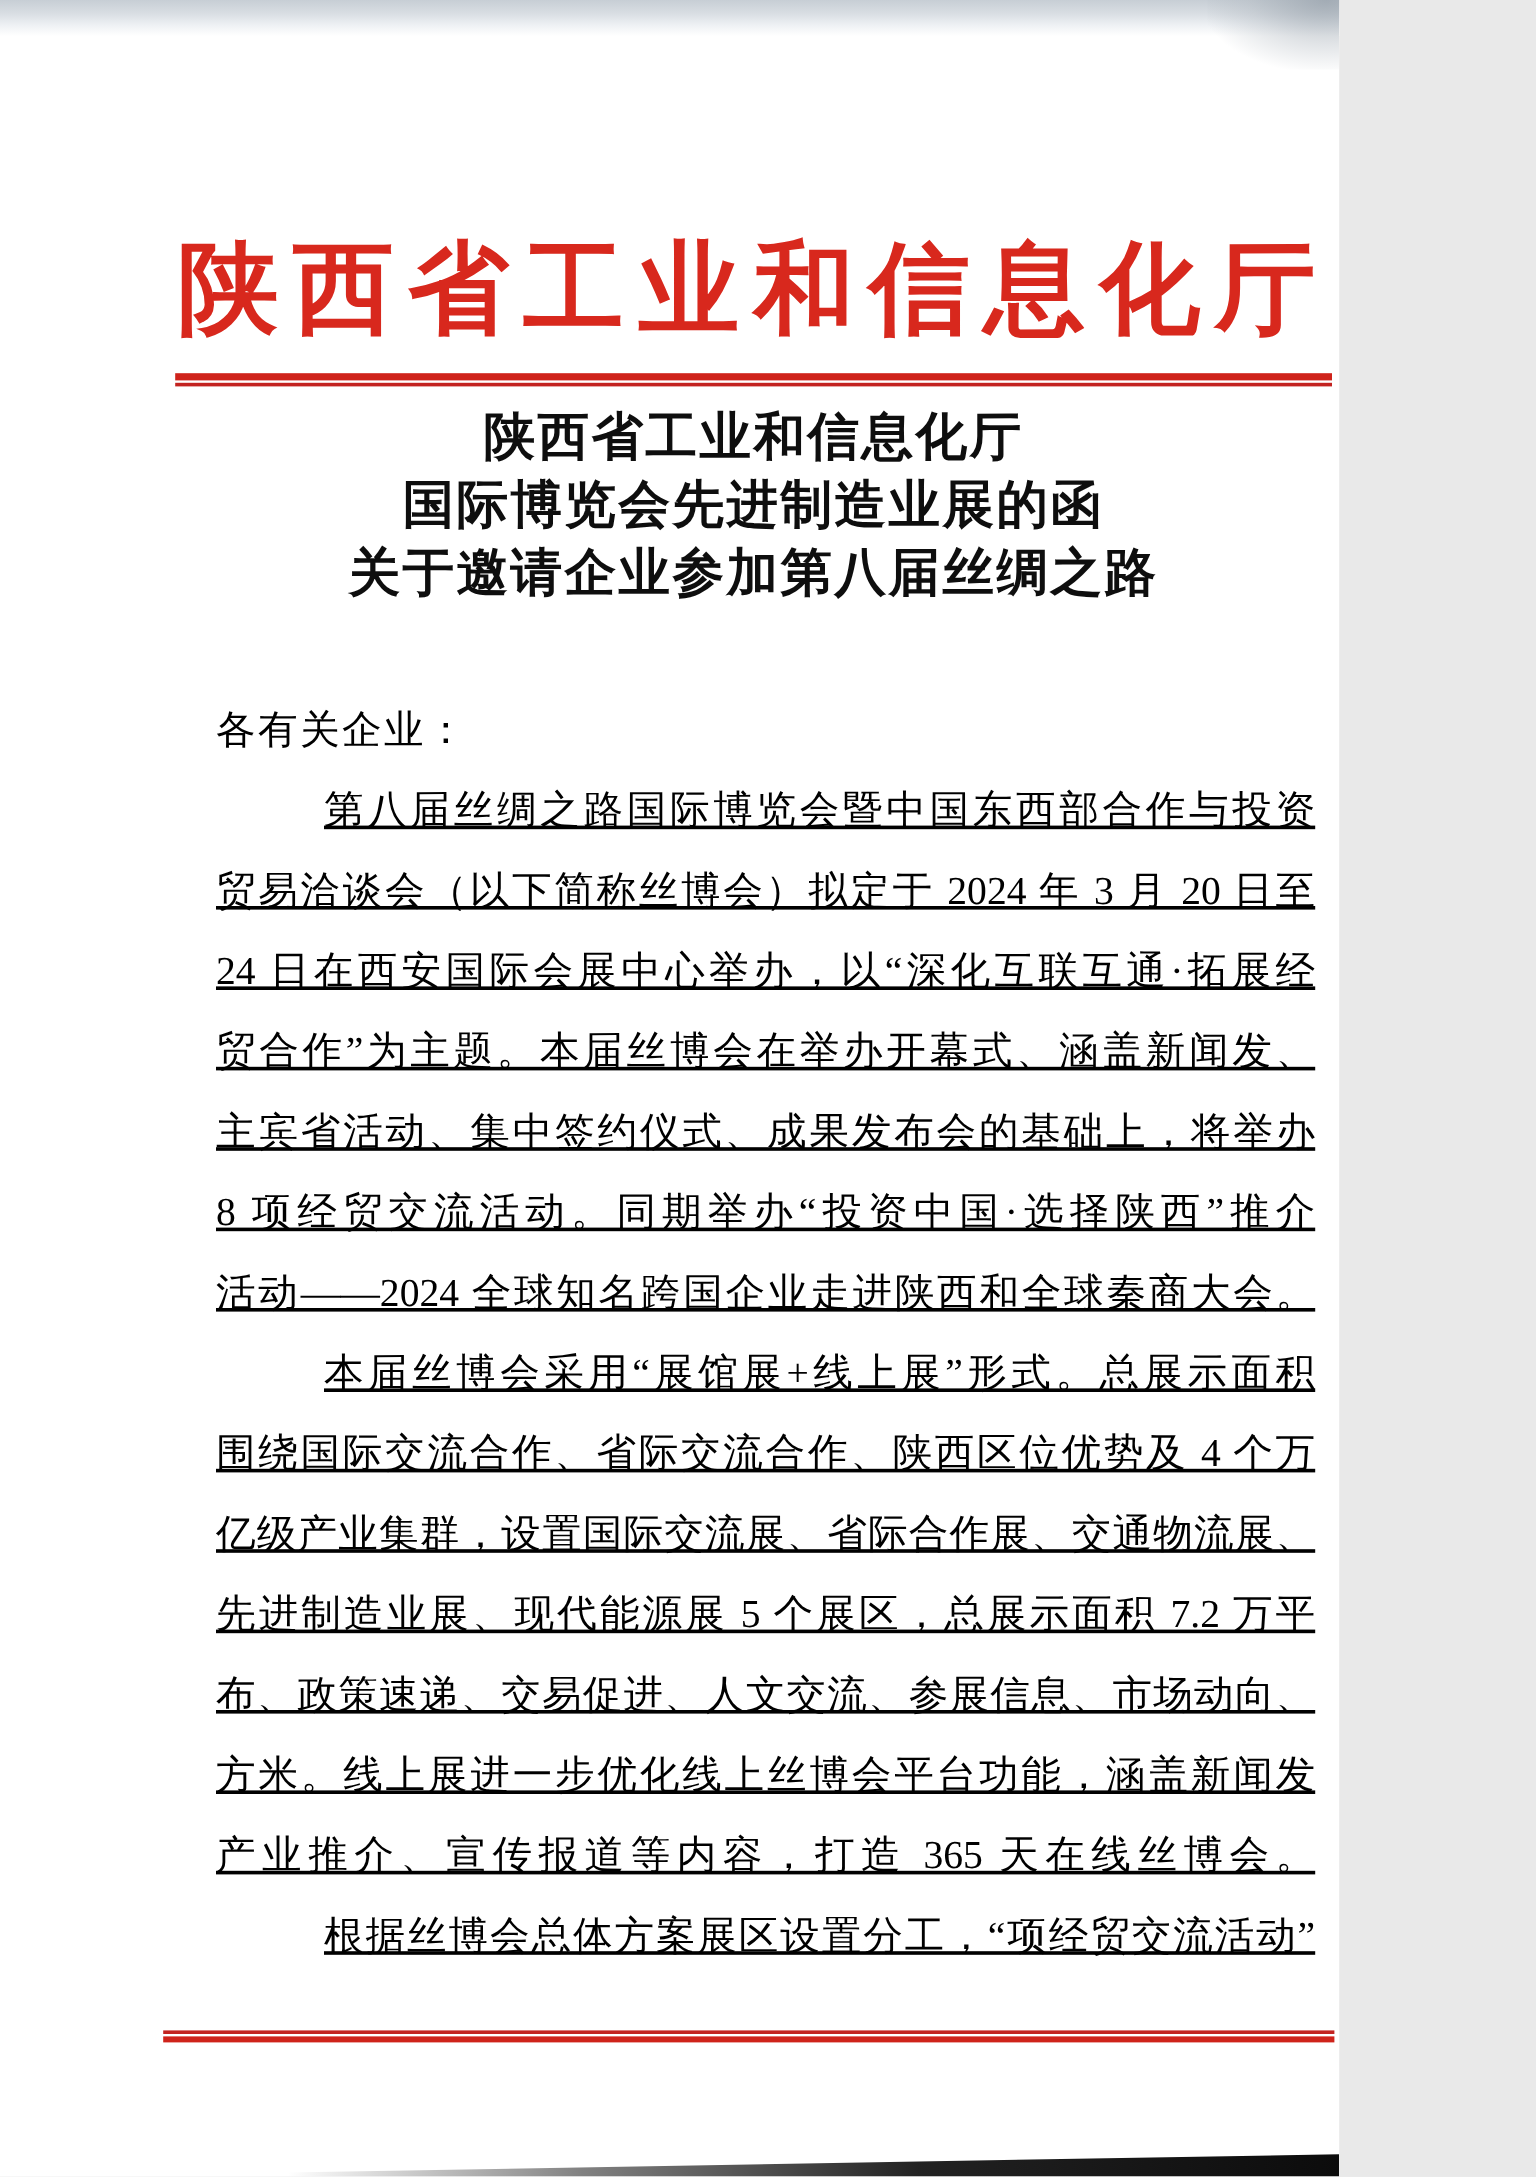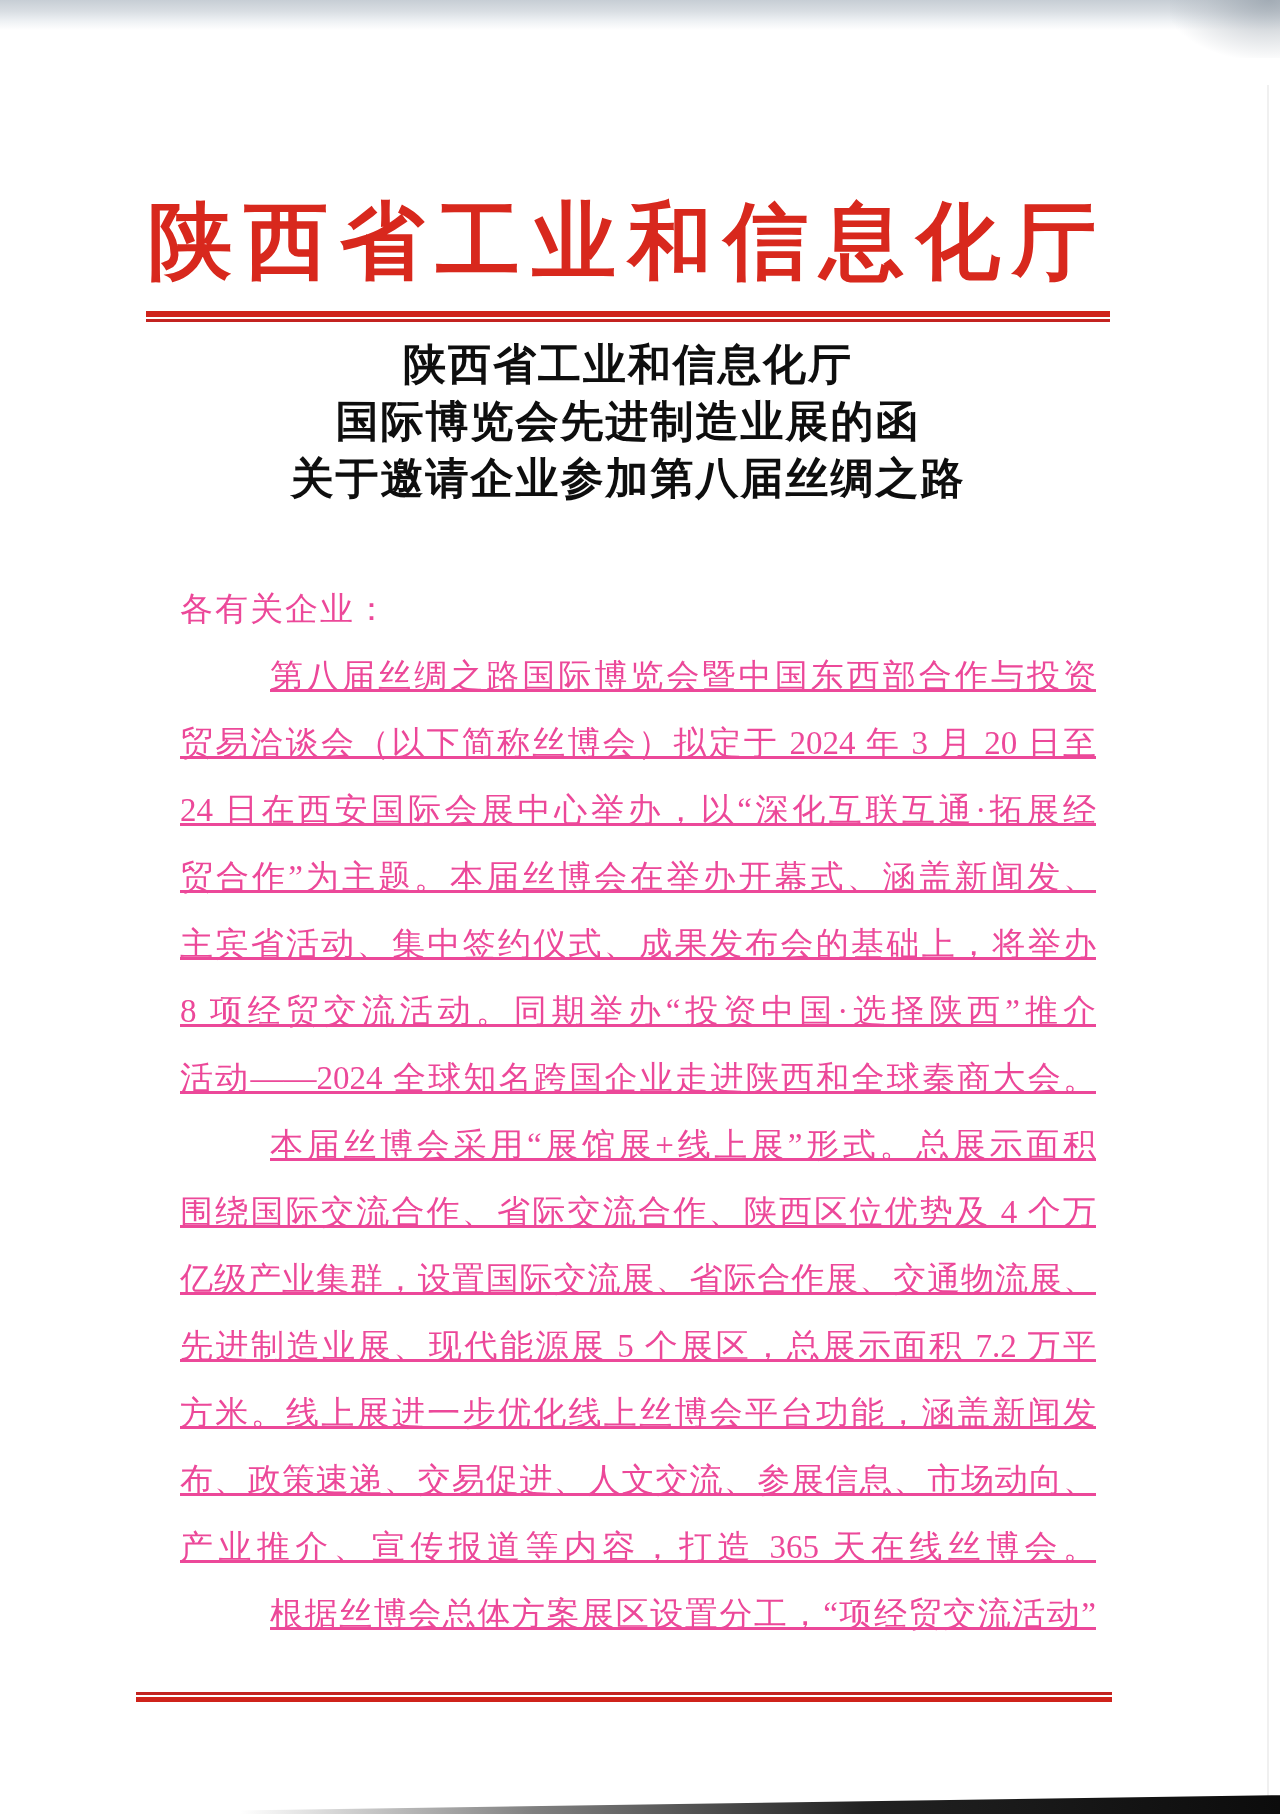--- a/index.html
+++ b/index.html
@@ -1,18 +1,18 @@
 <!DOCTYPE html>
 <html><head>
 <meta charset="utf-8">
 <style>
   html,body{margin:0;padding:0;background:#e9e9e9;}
   .page{
     position:relative;
-    width:1280px;height:1814px;
+    width:1116px;height:1814px;
     background:#ffffff;
     overflow:hidden;
     font-family:"Liberation Serif","DejaVu Serif",serif;
   }
   
   .top-noise{
     position:absolute;top:0;left:0;width:1280px;height:30px;
     background:linear-gradient(180deg,#c7ced5 0%,#d9dee3 38%,#eef1f4 70%,#ffffff 100%);
   }
   .top-noise-corner{
@@ -44,21 +44,21 @@
   
   .doc-title{
     position:absolute;top:336px;left:146px;width:964px;
     text-align:center;color:#0e0e0e;
     font-size:43px;line-height:57px;font-weight:700;
     letter-spacing:2px;
   }
   
   .body-block{
     position:absolute;top:576px;left:180px;width:916px;
-    color:#ec4899;font-size:33px;
+    color:#000000;font-size:33px;
   }
   .body-line{
     height:67px;line-height:67px;
     text-align:justify;text-align-last:justify;
     white-space:nowrap;
     text-decoration:underline;
   }
   .salutation{
     height:67px;line-height:67px;
     text-align:left;text-align-last:left;
@@ -101,22 +101,22 @@
     <div class="body-line">24 日在西安国际会展中心举办，以“深化互联互通·拓展经</div>
     <div class="body-line">贸合作”为主题。本届丝博会在举办开幕式、涵盖新闻发、</div>
     <div class="body-line">主宾省活动、集中签约仪式、成果发布会的基础上，将举办</div>
     <div class="body-line">8 项经贸交流活动。同期举办“投资中国·选择陕西”推介</div>
     <div class="body-line">活动——2024 全球知名跨国企业走进陕西和全球秦商大会。</div>
 
     <div class="body-line indent">本届丝博会采用“展馆展+线上展”形式。总展示面积</div>
     <div class="body-line">围绕国际交流合作、省际交流合作、陕西区位优势及 4 个万</div>
     <div class="body-line">亿级产业集群，设置国际交流展、省际合作展、交通物流展、</div>
     <div class="body-line">先进制造业展、现代能源展 5 个展区，总展示面积 7.2 万平</div>
+    <div class="body-line">布、政策速递、交易促进、人文交流、参展信息、市场动向、</div>
     <div class="body-line">方米。线上展进一步优化线上丝博会平台功能，涵盖新闻发</div>
-    <div class="body-line">布、政策速递、交易促进、人文交流、参展信息、市场动向、</div>
     <div class="body-line">产业推介、宣传报道等内容，打造 365 天在线丝博会。</div>
 
     <div class="body-line indent">根据丝博会总体方案展区设置分工，“项经贸交流活动”</div>
   </div>
 
   <div class="rule-bottom">
     <div class="thin"></div>
     <div class="gap"></div>
     <div class="thick"></div>
   </div>

